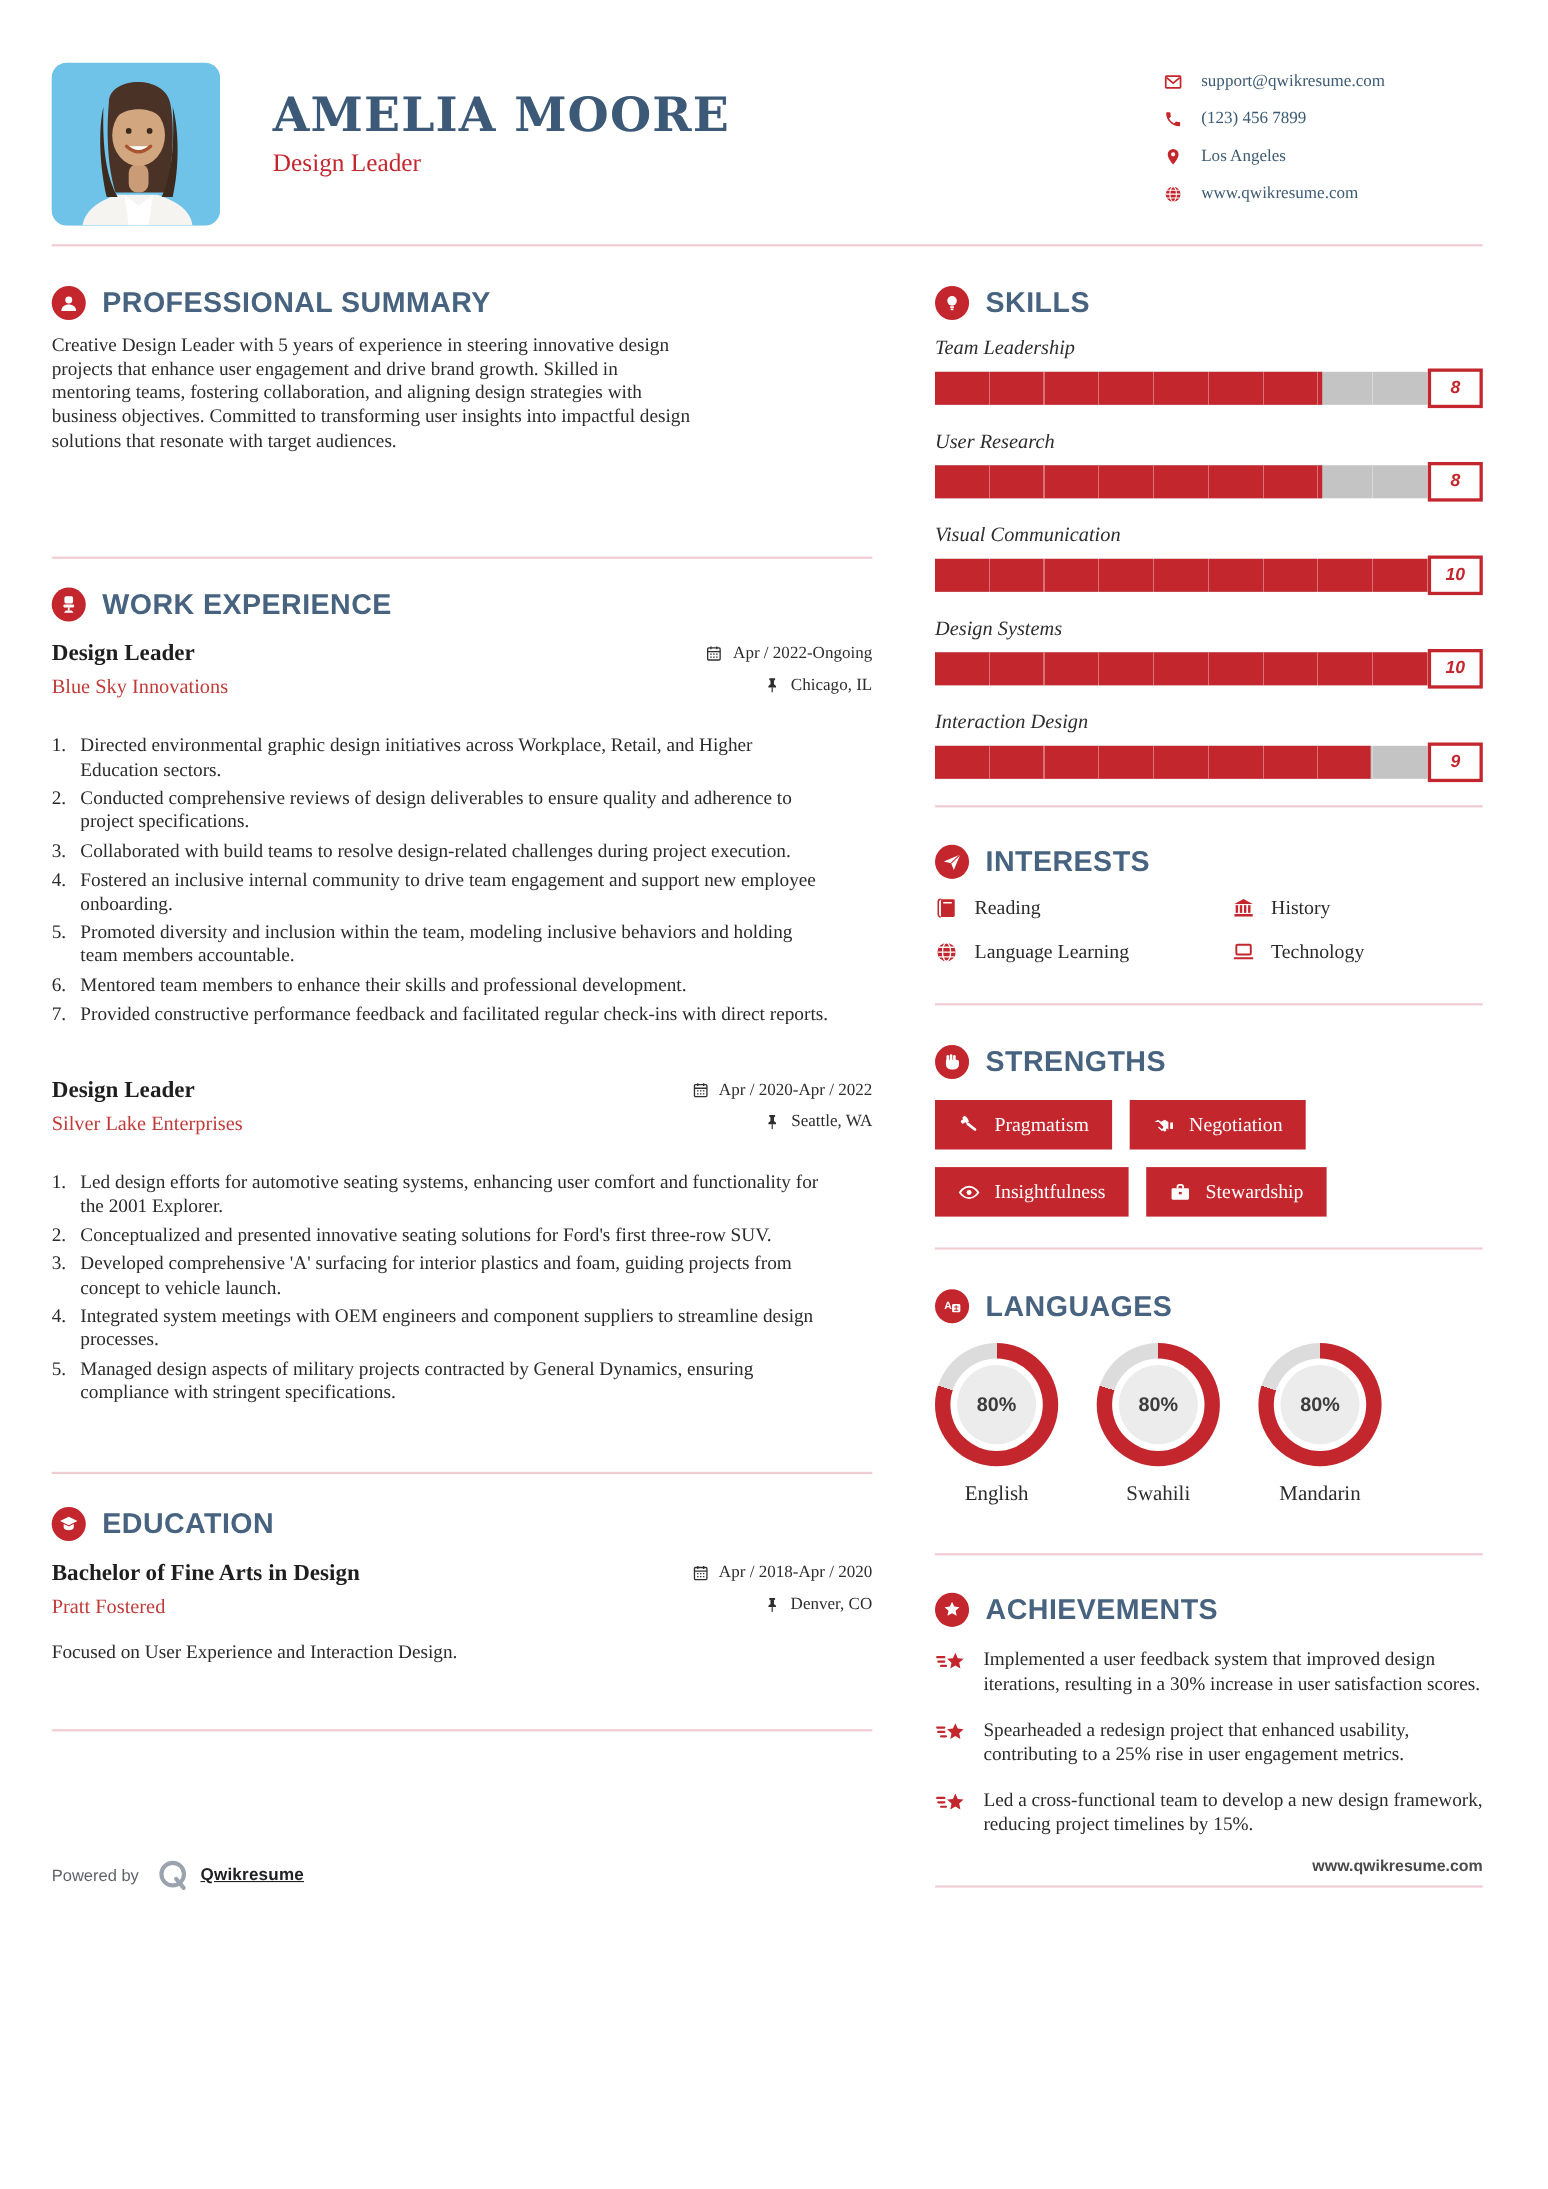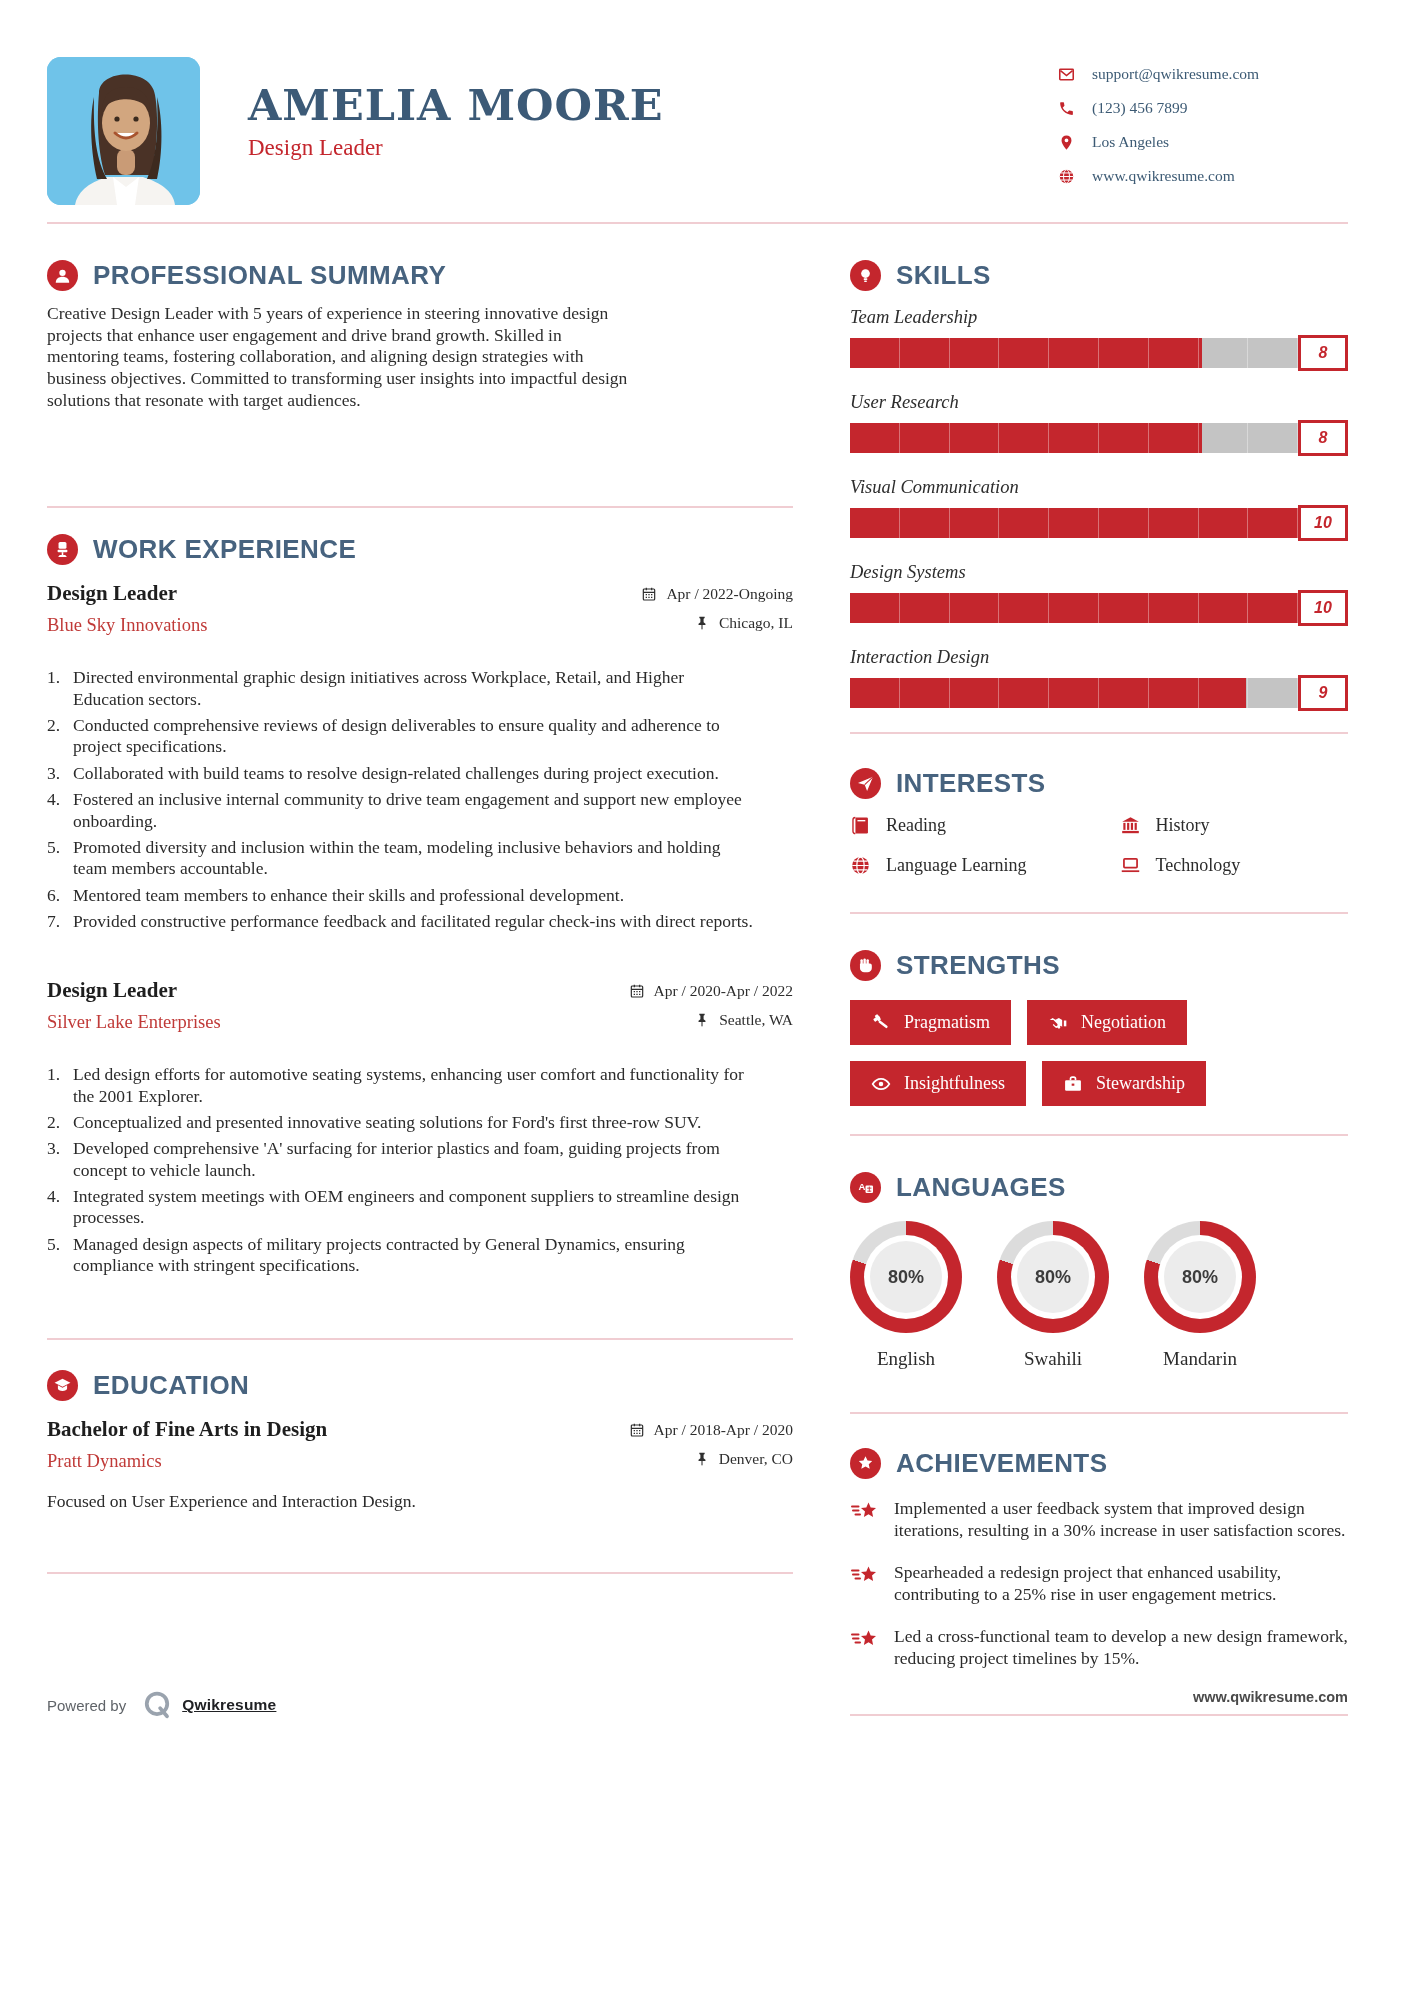--- a/index.html
+++ b/index.html
@@ -352,21 +352,21 @@
                 <path d="M12 3.5 2 8.5l10 5 10-5z"></path>
                 <path d="M6.2 11.8v4.1c0 1.8 2.7 3.1 5.8 3.1s5.8-1.3 5.8-3.1v-4.1l-5.8 2.9z"></path>
               </svg>
           </span>
           <h2 class="sec-title">EDUCATION</h2>
         </div>
         <div class="job">
           <div class="job-head">
             <div>
               <div class="job-title">Bachelor of Fine Arts in Design</div>
-              <div class="job-company">Pratt Dynamics</div>
+              <div class="job-company">Pratt Fostered</div>
             </div>
             <div class="job-right">
               <div class="meta-row">
                 <span class="icn">
                     <svg viewBox="0 0 24 24" fill="none" stroke="#2f2f2f" stroke-width="1.8">
                       <rect x="3.5" y="4.5" width="17" height="16.5" rx="1.5"></rect>
                       <path d="M3.5 9.5h17M8 2.5v4M16 2.5v4"></path>
                       <path d="M7 13h2M11 13h2M15 13h2M7 17h2M11 17h2M15 17h2" stroke-width="1.7"></path>
                     </svg>
                   </span>

